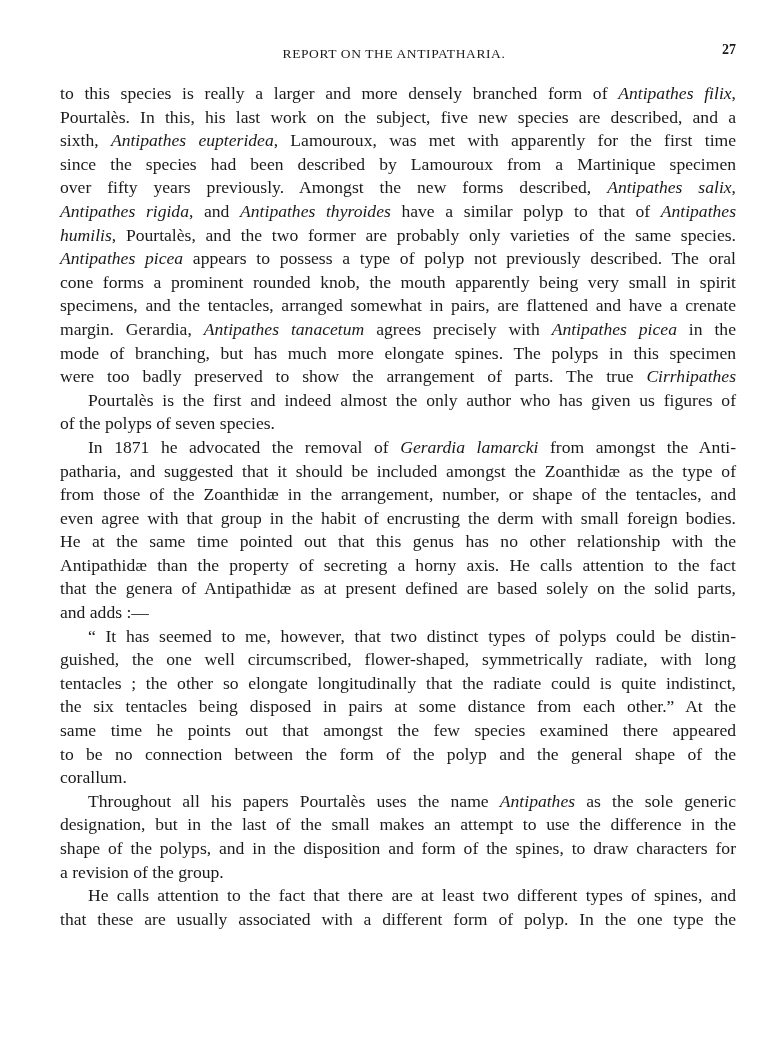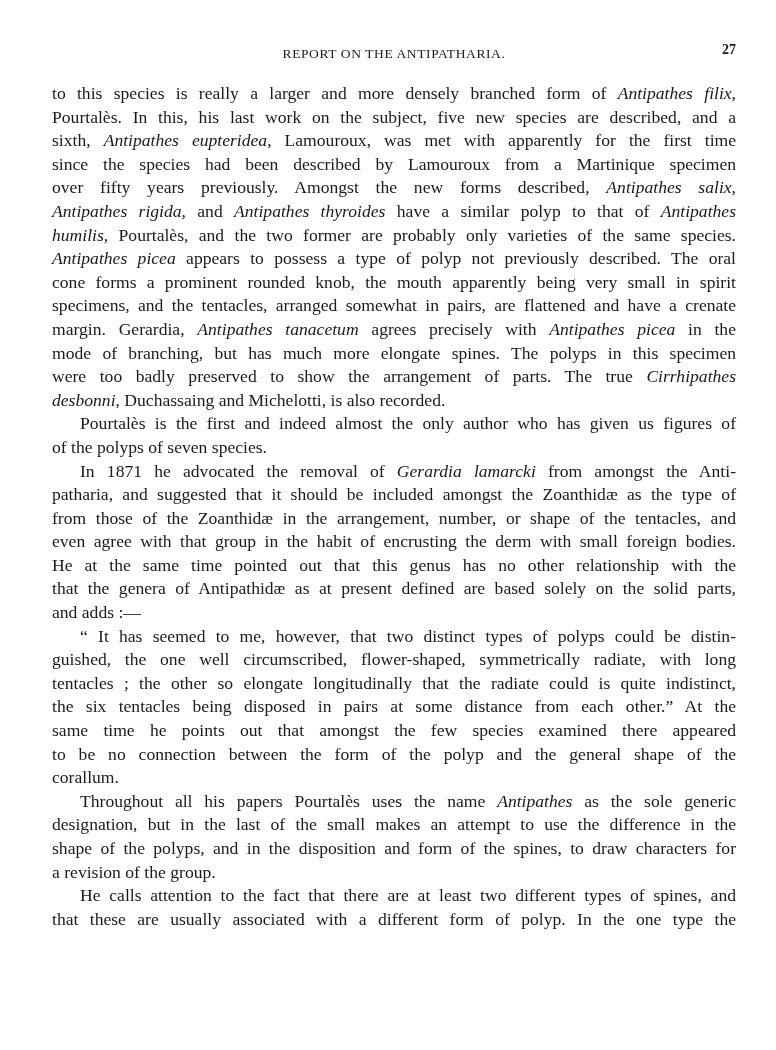--- a/index.html
+++ b/index.html
@@ -4,21 +4,21 @@
 <style>
   html, body { margin:0; padding:0; background:#ffffff; }
   body { width:776px; height:1050px; position:relative; overflow:hidden;
          font-family:"Liberation Serif","DejaVu Serif",serif; color:#1a1a1a; }
   .header { position:absolute; top:44px; left:52px; width:684px; height:22px; }
   .running-title { position:absolute; left:0; right:0; text-align:center;
          font-size:13.5px; letter-spacing:0.6px; font-weight:normal; top:2px; }
   .page-number { position:absolute; right:0; top:-2px; font-size:14px; font-weight:bold; }
   .body-text { position:absolute; top:82px; left:52px; width:684px;
          font-size:17.6px; line-height:23.6px; }
-  .line { display:block; text-align:justify; text-align-last:justify; white-space:nowrap; }
+  .line { display:block; text-align:justify; text-align-last:justify; white-space:nowrap;margin-left:8px; }
   .line.end { text-align-last:left; }
   .line.indent { padding-left:28px; }
   i { font-style:italic; }
 </style>
 </head>
 <body>
 
 <div class="header">
   <div class="running-title">REPORT ON THE ANTIPATHARIA.</div>
   <div class="page-number">27</div>
@@ -31,28 +31,28 @@
     <span class="line"><span>since the species had been described by Lamouroux from a Martinique specimen</span></span>
     <span class="line"><span>over fifty years previously.  Amongst the new forms described, </span><i>Antipathes salix</i><span>,</span></span>
     <span class="line"><i>Antipathes rigida</i><span>, and </span><i>Antipathes thyroides</i><span> have a similar polyp to that of </span><i>Antipathes</i></span>
     <span class="line"><i>humilis</i><span>, Pourtalès, and the two former are probably only varieties of the same species.</span></span>
     <span class="line"><i>Antipathes picea</i><span> appears to possess a type of polyp not previously described.  The oral</span></span>
     <span class="line"><span>cone forms a prominent rounded knob, the mouth apparently being very small in spirit</span></span>
     <span class="line"><span>specimens, and the tentacles, arranged somewhat in pairs, are flattened and have a crenate</span></span>
     <span class="line"><span>margin.  Gerardia, </span><i>Antipathes tanacetum</i><span> agrees precisely with </span><i>Antipathes picea</i><span> in the</span></span>
     <span class="line"><span>mode of branching, but has much more elongate spines.  The polyps in this specimen</span></span>
     <span class="line"><span>were too badly preserved to show the arrangement of parts.  The true </span><i>Cirrhipathes</i></span>
-    <span class="line end"><i>desbonni</i><span>, Duchassaing and Michelotti, is also recorded.</span></span>
     <span class="line indent"><span>Pourtalès is the first and indeed almost the only author who has given us figures of</span></span>
     <span class="line end"><span>of the polyps of seven species.</span></span>
     <span class="line indent"><span>In 1871 he advocated the removal of </span><i>Gerardia lamarcki</i><span> from amongst the Anti-</span></span>
     <span class="line"><span>patharia, and suggested that it should be included amongst the Zoanthidæ as the type of</span></span>
     <span class="line"><span>from those of the Zoanthidæ in the arrangement, number, or shape of the tentacles, and</span></span>
     <span class="line"><span>even agree with that group in the habit of encrusting the derm with small foreign bodies.</span></span>
     <span class="line"><span>He at the same time pointed out that this genus has no other relationship with the</span></span>
+    <span class="line"><span>Antipathidæ than the property of secreting a horny axis.  He calls attention to the fact</span></span>
     <span class="line"><span>that the genera of Antipathidæ as at present defined are based solely on the solid parts,</span></span>
     <span class="line end"><span>and adds :—</span></span>
     <span class="line indent"><span>“ It has seemed to me, however, that two distinct types of polyps could be distin-</span></span>
     <span class="line"><span>guished, the one well circumscribed, flower-shaped, symmetrically radiate, with long</span></span>
     <span class="line"><span>tentacles ; the other so elongate longitudinally that the radiate could is quite indistinct,</span></span>
     <span class="line"><span>the six tentacles being disposed in pairs at some distance from each other.”  At the</span></span>
     <span class="line"><span>same time he points out that amongst the few species examined there appeared</span></span>
     <span class="line"><span>to be no connection between the form of the polyp and the general shape of the</span></span>
     <span class="line end"><span>corallum.</span></span>
     <span class="line indent"><span>Throughout all his papers Pourtalès uses the name </span><i>Antipathes</i><span> as the sole generic</span></span>

